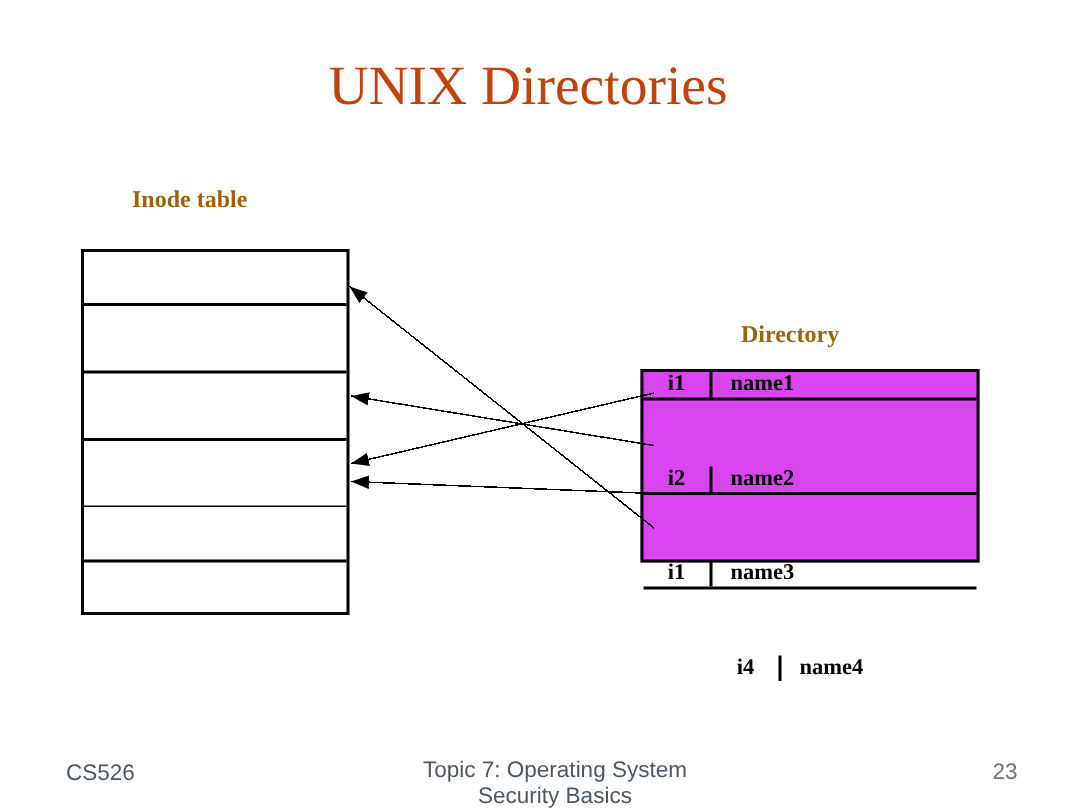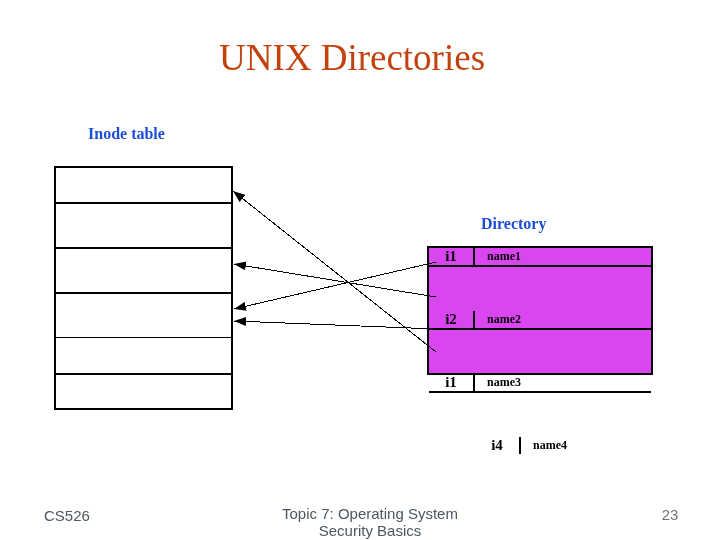--- a/index.html
+++ b/index.html
@@ -17,24 +17,24 @@
     font-size:37px;
     font-weight:normal;
     color:#c2410c;
     margin:0;
     letter-spacing:0px;
   }
   .tbl-label{
     position:absolute;
     font-size:16px;
     font-weight:bold;
-    color:#1d4ed8;
+    color:#a16207;
   }
   .inode-label{ left:88px; top:125px; }
-  .dir-label{ left:481px; top:215px; }
+  .dir-label{ left:494px; top:215px; }
 
   .inode-table{
     position:absolute;
     left:54px; top:166px;
     width:179px; height:244px;
     border:2px solid #000;
     box-sizing:border-box;
     background:#fff;
   }
   .inode-divider{
@@ -68,21 +68,21 @@
     justify-content:center;
     font-size:15px;
     font-weight:bold;
     color:#000;
   }
   .dir-cell-name{
     flex:1;
     display:flex;
     align-items:center;
     padding-left:12px;
-    font-size:12px;
+    font-size:15px;
     font-weight:bold;
     color:#000;
   }
 
   .arrow-layer{
     position:absolute;
     left:0; top:0;
     width:720px; height:540px;
     pointer-events:none;
   }

